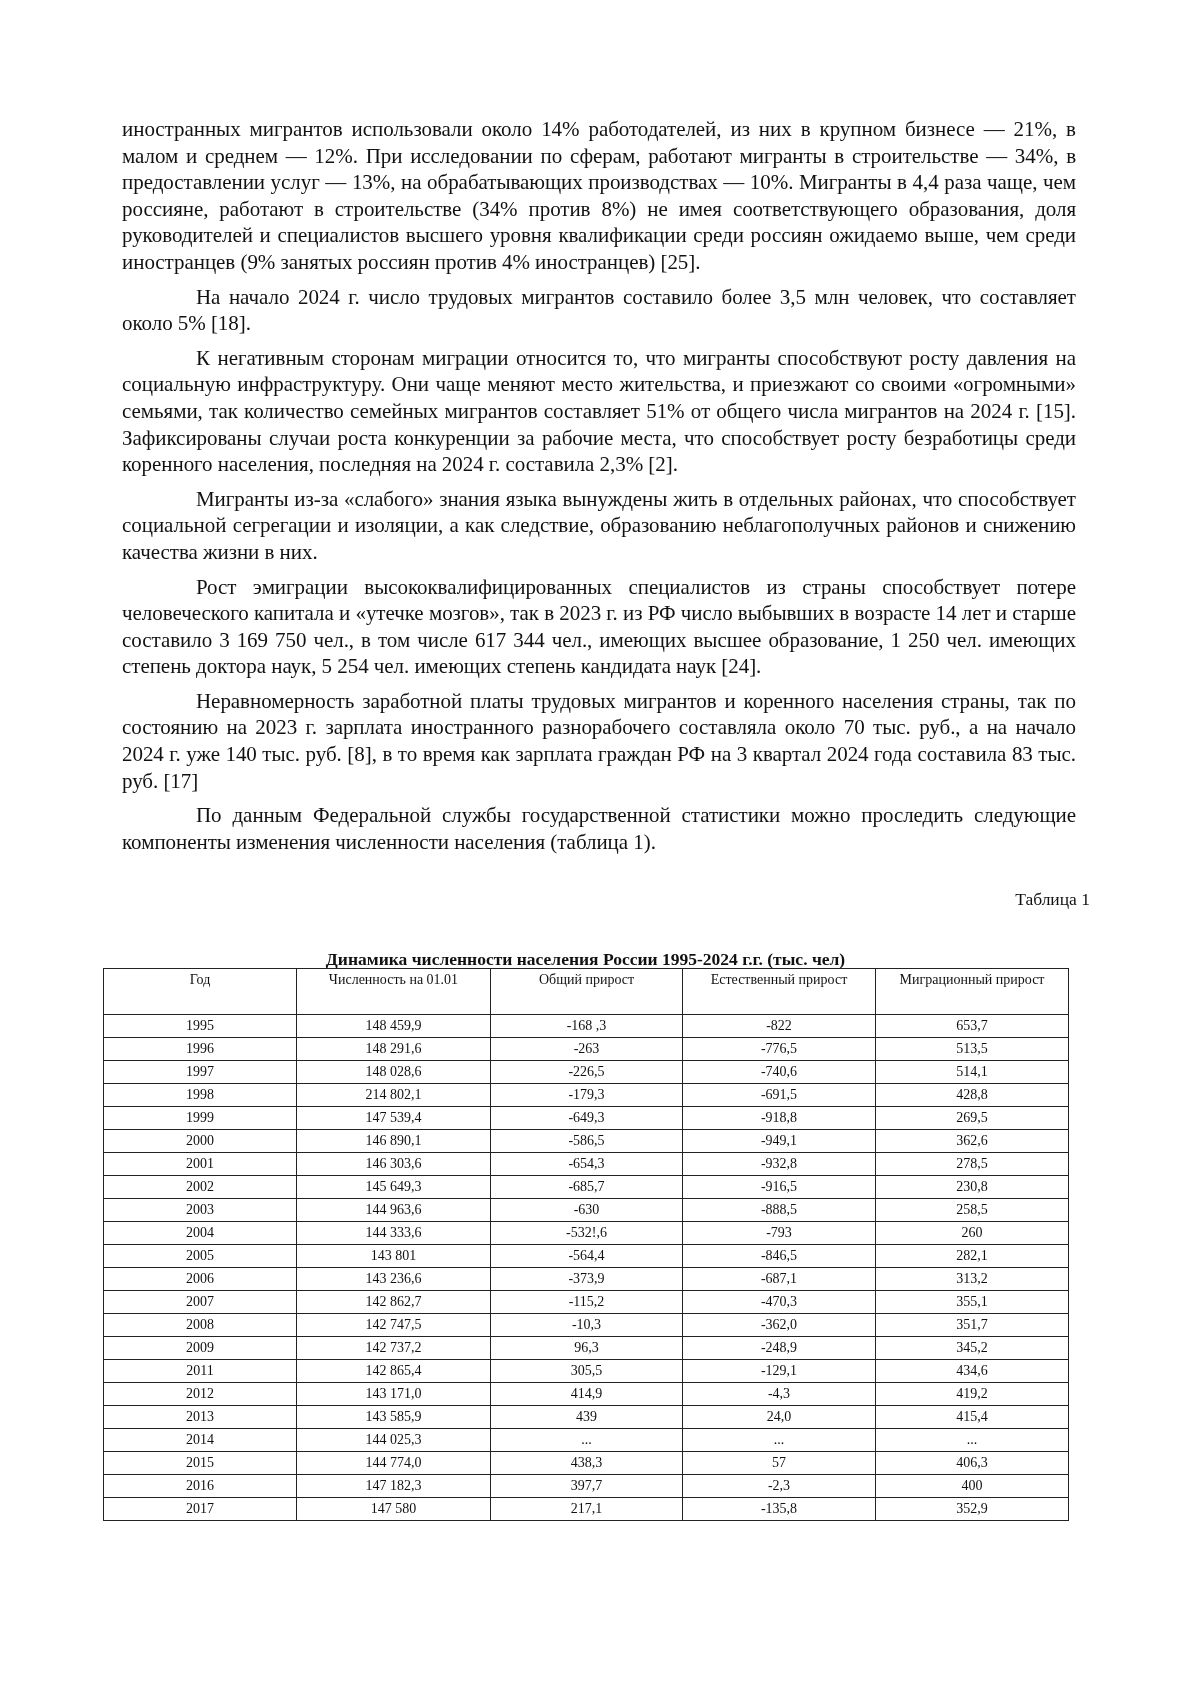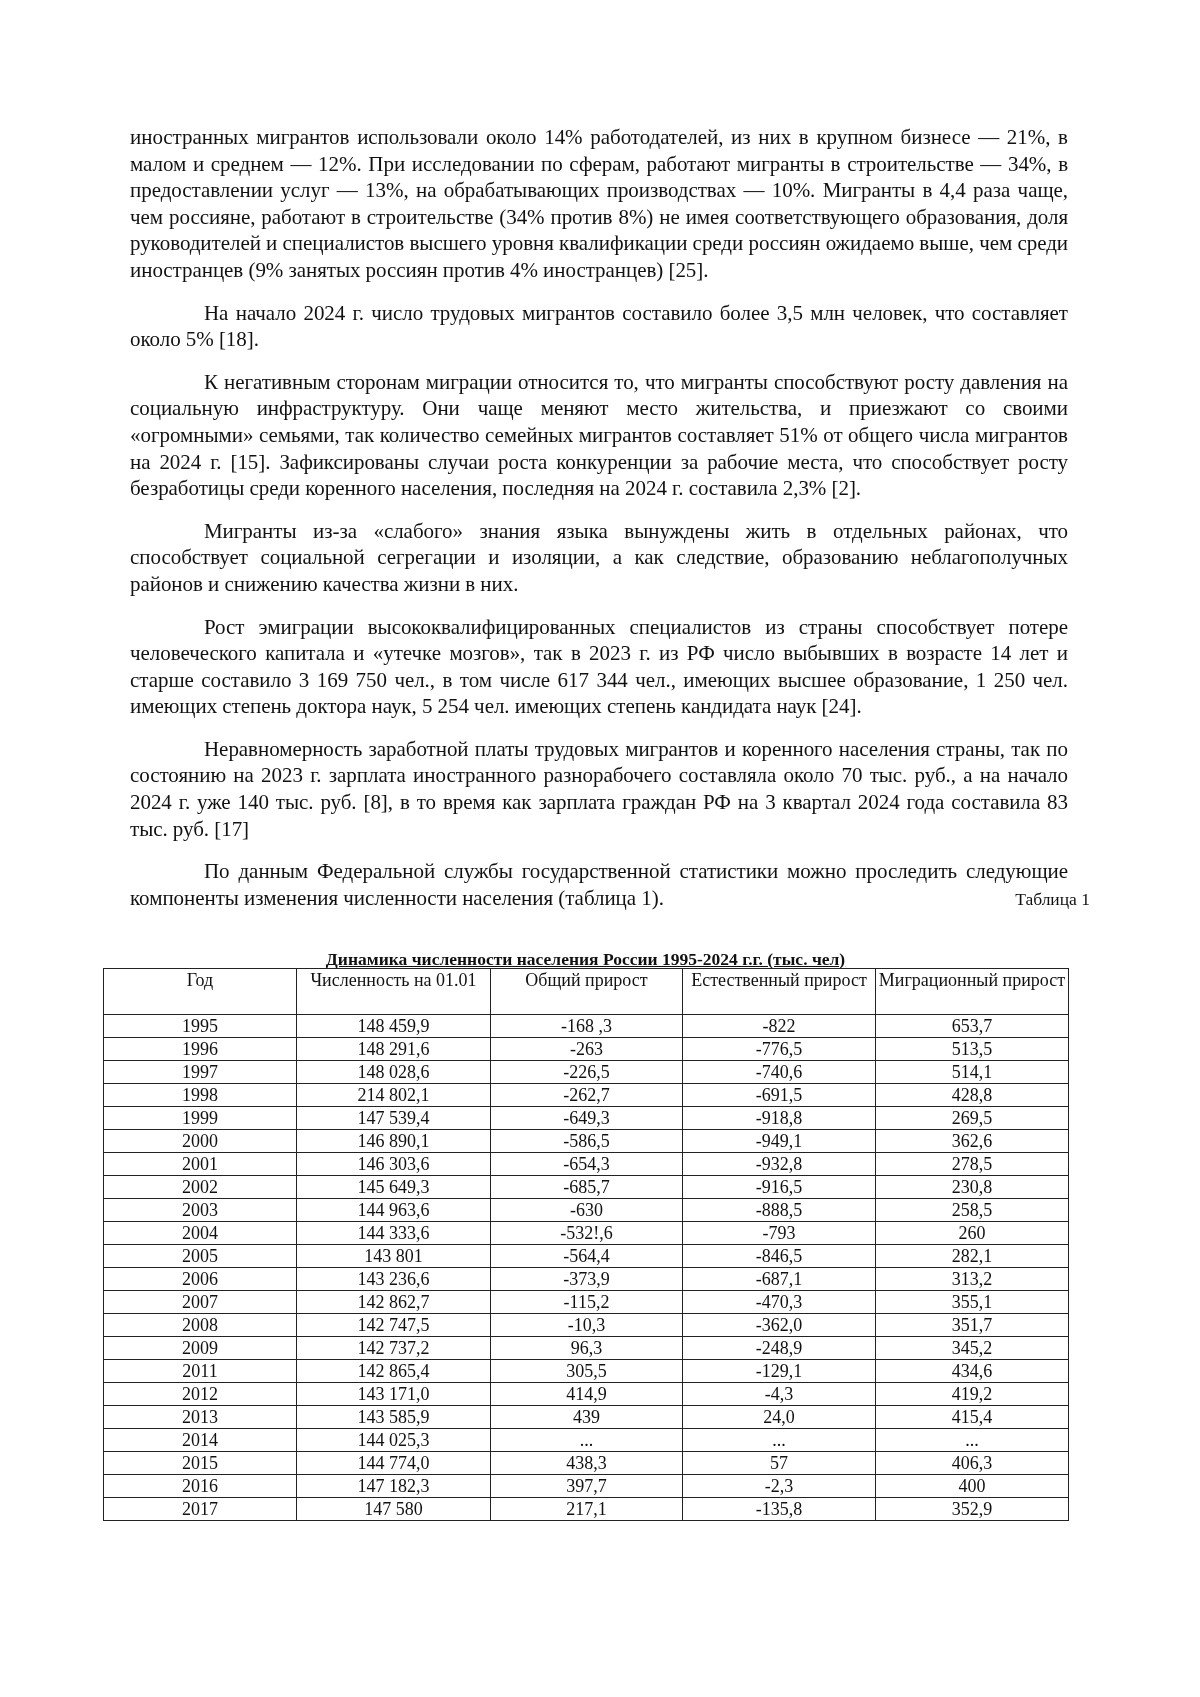--- a/index.html
+++ b/index.html
@@ -11,21 +11,21 @@
       color: #111111;
       font-family: "Liberation Serif", "DejaVu Serif", serif;
     }
     .page-text {
       position: absolute;
       left: 114px;
       top: 108px;
       width: 970px;
     }
     .para {
-      margin: 16px;
+      margin: 8px;
       font-size: 21px;
       line-height: 26.6px;
       text-align: justify;
       letter-spacing: -0.05px;
     }
     .para.indent { text-indent: 74px; }
     .table-label {
       position: absolute;
       right: 110px;
       top: 888px;
@@ -35,30 +35,29 @@
     }
     .table-title {
       position: absolute;
       left: 103px;
       width: 965px;
       top: 948px;
       text-align: center;
       font-size: 17.5px;
       font-weight: bold;
       line-height: 22px;
-      text-decoration: underline;
     }
     table.data {
       position: absolute;
       left: 103px;
       top: 968px;
       width: 965px;
       border-collapse: collapse;
       table-layout: fixed;
-      font-size: 18px;
+      font-size: 14px;
     }
     table.data th, table.data td {
       border: 1.5px solid #222222;
       text-align: center;
       font-weight: normal;
       padding: 0;
       line-height: 22px;
       height: 22px;
     }
     table.data th {
@@ -123,21 +122,21 @@
       <tr>
         <td>1997</td>
         <td>148 028,6</td>
         <td>-226,5</td>
         <td>-740,6</td>
         <td>514,1</td>
       </tr>
       <tr>
         <td>1998</td>
         <td>214 802,1</td>
-        <td>-262,7</td>
+        <td>-179,3</td>
         <td>-691,5</td>
         <td>428,8</td>
       </tr>
       <tr>
         <td>1999</td>
         <td>147 539,4</td>
         <td>-649,3</td>
         <td>-918,8</td>
         <td>269,5</td>
       </tr>

